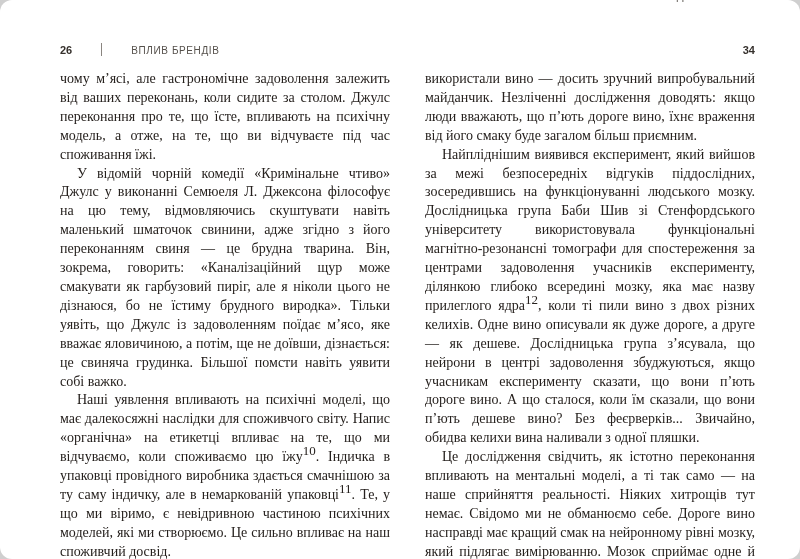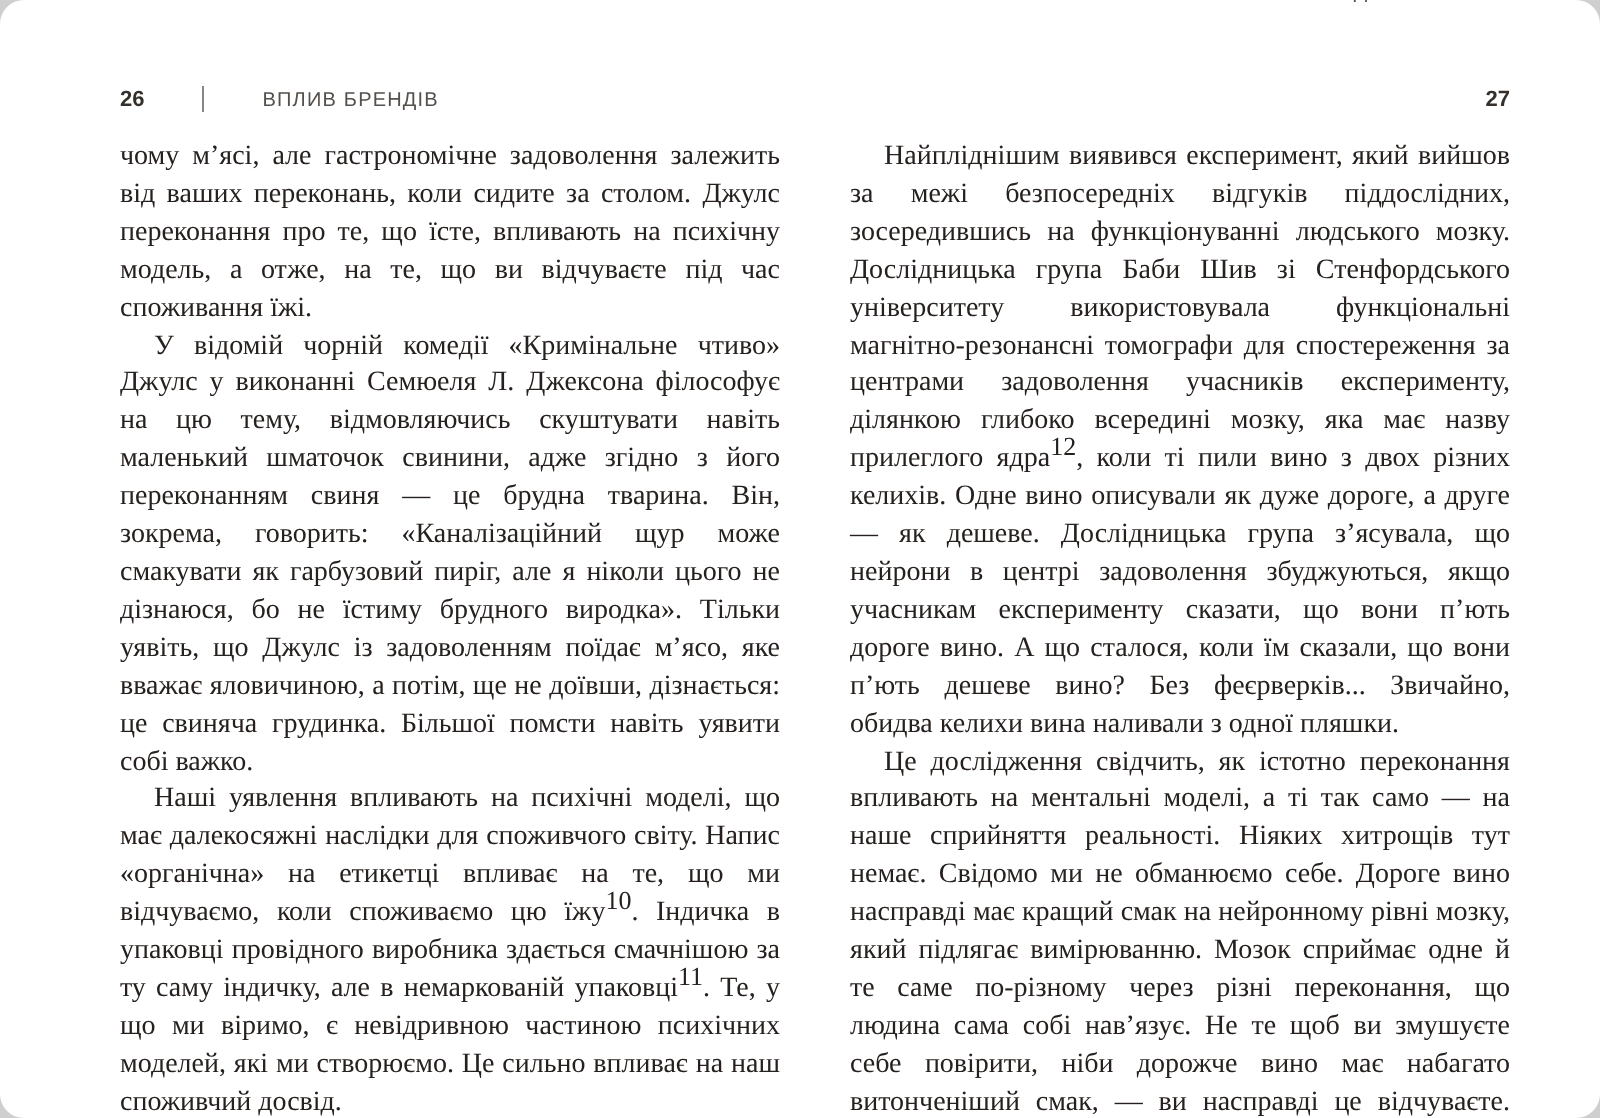--- a/index.html
+++ b/index.html
@@ -82,21 +82,22 @@
       <p>У відомій чорній комедії «Кримінальне чтиво» Джулс у виконанні Семюеля Л. Джексона філософує на цю тему, відмовляючись скуштувати навіть маленький шматочок свинини, адже згідно з його переконанням свиня — це брудна тварина. Він, зокрема, говорить: «Каналізаційний щур може смакувати як гарбузовий пиріг, але я ніколи цього не дізнаюся, бо не їстиму брудного виродка». Тільки уявіть, що Джулс із задоволенням поїдає м’ясо, яке вважає яловичиною, а потім, ще не доївши, дізнається: це свиняча грудинка. Більшої помсти навіть уявити собі важко.</p>
       <p><span>Наші уявлення впливають на психічні моделі, що має далекосяжні наслідки для споживчого світу. Напис «органічна» на етикетці впливає на те, що ми відчуваємо, коли споживаємо цю їжу</span><sup class="footnote-marker">10</sup><span>. Індичка в упаковці провідного виробника здається смачнішою за ту саму індичку, але в немаркованій упаковці</span><sup class="footnote-marker">11</sup><span>. Те, у що ми віримо, є невідривною частиною психічних моделей, які ми створюємо. Це сильно впливає на наш споживчий досвід.</span></p>
 
     </div>
   </div>
 
   <div class="page page-right">
     <div class="page-header">
       <span class="chapter-title">ПОЇДАЮЧИ МЕНЮ</span>
       <span class="header-divider"></span>
-      <span class="page-num">27</span>
+      <span class="page-num">34</span>
     </div>
     <div class="body-text">
+      <p class="no-indent">використали вино — досить зручний випробувальний майданчик. Незліченні дослідження доводять: якщо люди вважають, що п’ють дороге вино, їхнє враження від його смаку буде загалом більш приємним.</p>
       <p><span>Найпліднішим виявився експеримент, який вийшов за межі безпосередніх відгуків піддослідних, зосередившись на функціонуванні людського мозку. Дослідницька група Баби Шив зі Стенфордського університету використовувала функціональні магнітно-резонансні томографи для спостереження за центрами задоволення учасників експерименту, ділянкою глибоко всередині мозку, яка має назву прилеглого ядра</span><sup class="footnote-marker">12</sup><span>, коли ті пили вино з двох різних келихів. Одне вино описували як дуже дороге, а друге — як дешеве. Дослідницька група з’ясувала, що нейрони в центрі задоволення збуджуються, якщо учасникам експерименту сказати, що вони п’ють дороге вино. А що сталося, коли їм сказали, що вони п’ють дешеве вино? Без феєрверків... Звичайно, обидва келихи вина наливали з одної пляшки.</span></p>
       <p>Це дослідження свідчить, як істотно переконання впливають на ментальні моделі, а ті так само — на наше сприйняття реальності. Ніяких хитрощів тут немає. Свідомо ми не обманюємо себе. Дороге вино насправді має кращий смак на нейронному рівні мозку, який підлягає вимірюванню. Мозок сприймає одне й те саме по-різному через різні переконання, що людина сама собі нав’язує. Не те щоб ви змушуєте себе повірити, ніби дорожче вино має набагато витонченіший смак, — ви насправді це відчуваєте. Переконання у кращих якостях дорогого вина інформує вашу ментальну модель таким чином, що це фактично впливає на смак вина. Ментальні моделі не доповнення до реального досвіду, а скоріше — сам досвід.</p>
     </div>
   </div>
 
 </div>
 
 </body></html>

